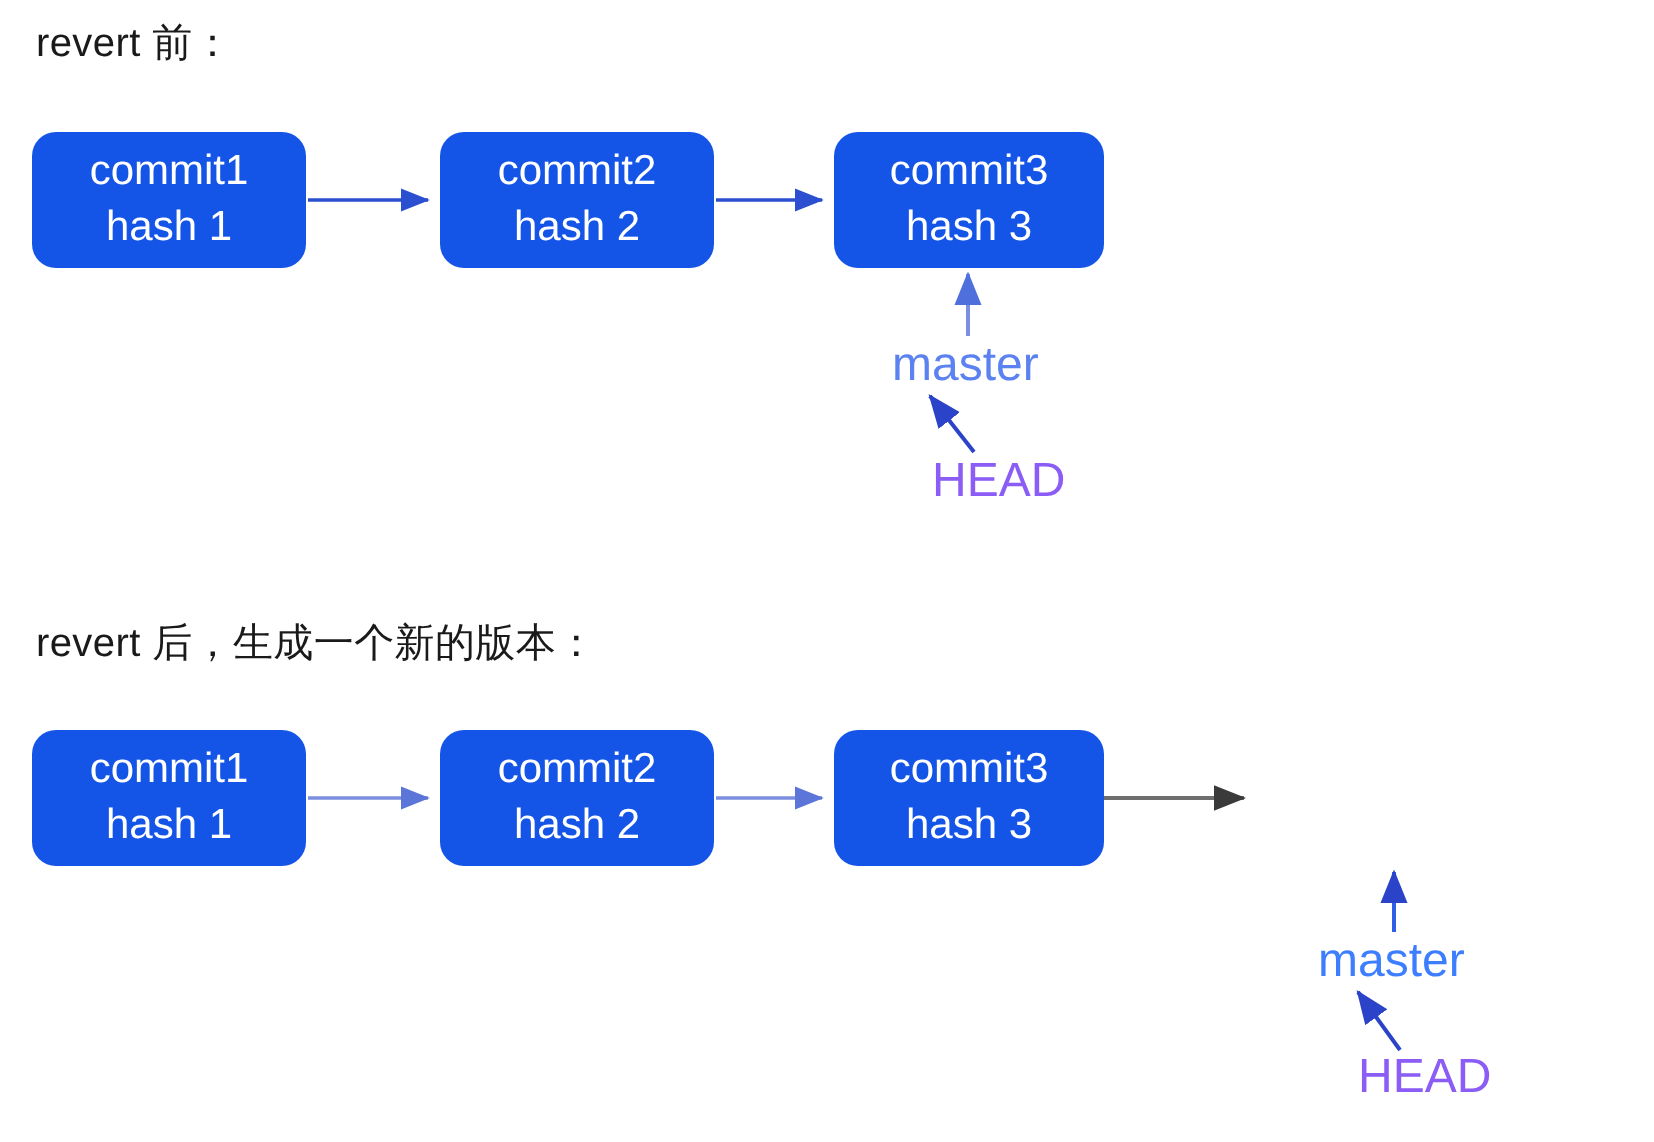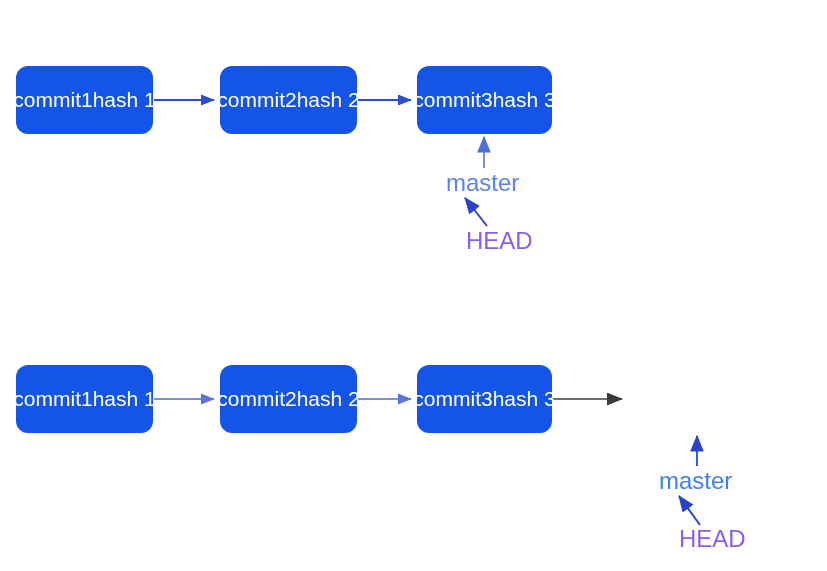--- a/index.html
+++ b/index.html
@@ -30,20 +30,21 @@
   }
   #title-1 { left: 18px; top: 8px; }
   #title-2 { left: 18px; top: 308px; }
 
   .commit-node {
     position: absolute;
     background: #1455e8;
     border-radius: 12px;
     color: #ffffff;
     display: flex;
+    flex-direction: column;
     align-items: center;
     justify-content: center;
     font-size: 21px;
     line-height: 1.32;
     box-sizing: border-box;
     text-align: center;
   }
   .commit-node .line1,
   .commit-node .line2 {
     display: block;
@@ -105,40 +106,42 @@
     <line x1="484" y1="168" x2="484" y2="137" stroke="#7b8ee0" stroke-width="2" marker-end="url(#arrow-ref-light)"></line>
     <line x1="487" y1="226" x2="465" y2="198" stroke="#2b43c8" stroke-width="2" marker-end="url(#arrow-ref-blue)"></line>
 
     <line x1="154" y1="399" x2="214" y2="399" stroke="#7b8ee0" stroke-width="1.8" marker-end="url(#arrow-lightblue)"></line>
     <line x1="358" y1="399" x2="411" y2="399" stroke="#7b8ee0" stroke-width="1.8" marker-end="url(#arrow-lightblue)"></line>
     <line x1="552" y1="399" x2="622" y2="399" stroke="#6e6e6e" stroke-width="2" marker-end="url(#arrow-gray)"></line>
     <line x1="697" y1="466" x2="697" y2="436" stroke="#2f5fe8" stroke-width="2" marker-end="url(#arrow-ref-blue)"></line>
     <line x1="700" y1="525" x2="679" y2="496" stroke="#2b43c8" stroke-width="2" marker-end="url(#arrow-ref-blue)"></line>
   </svg>
 
+  <div class="section-title" id="title-1">revert 前：</div>
 
   <div class="commit-node" style="left:16px; top:66px; width:137px; height:68px;">
     <span class="line1">commit1</span>
     <span class="line2">hash 1</span>
   </div>
 
   <div class="commit-node" style="left:220px; top:66px; width:137px; height:68px;">
     <span class="line1">commit2</span>
     <span class="line2">hash 2</span>
   </div>
 
   <div class="commit-node" style="left:417px; top:66px; width:135px; height:68px;">
     <span class="line1">commit3</span>
     <span class="line2">hash 3</span>
   </div>
 
   <div class="ref-label master" style="left:446px; top:169px;">master</div>
 
   <div class="ref-label head" style="left:466px; top:227px;">HEAD</div>
 
+  <div class="section-title" id="title-2">revert 后，生成一个新的版本：</div>
 
   <div class="commit-node" style="left:16px; top:365px; width:137px; height:68px;">
     <span class="line1">commit1</span>
     <span class="line2">hash 1</span>
   </div>
 
   <div class="commit-node" style="left:220px; top:365px; width:137px; height:68px;">
     <span class="line1">commit2</span>
     <span class="line2">hash 2</span>
   </div>

